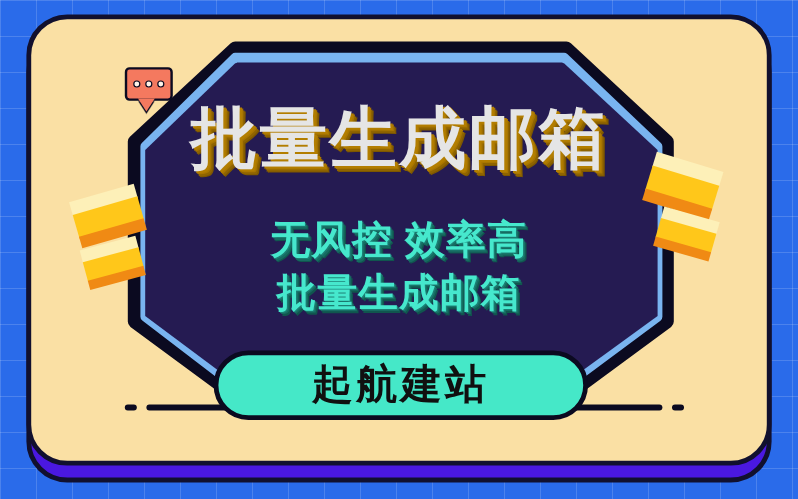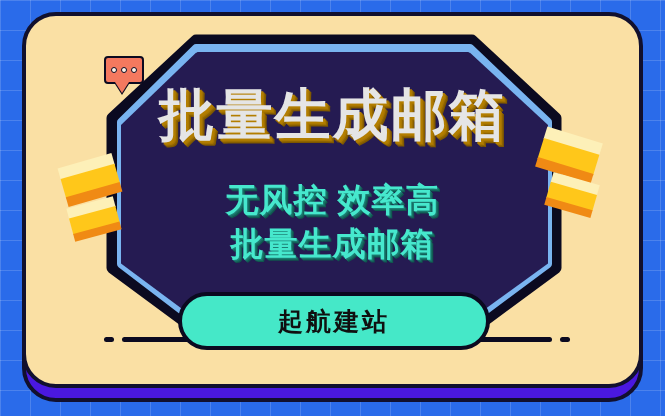--- a/index.html
+++ b/index.html
@@ -131,21 +131,21 @@
     background: #45e8c8;
     border: 4px solid #0b0a20;
     border-radius: 30px;
     box-sizing: border-box;
     display: flex;
     align-items: center;
     justify-content: center;
     cursor: pointer;
   }
   .cta-label {
-    font-size: 25px;
+    font-size: 34px;
     font-weight: 700;
     letter-spacing: 3px;
     color: #101010;
     white-space: nowrap;
   }
 
   
   .bubble {
     position: absolute;
     left: 104px;

